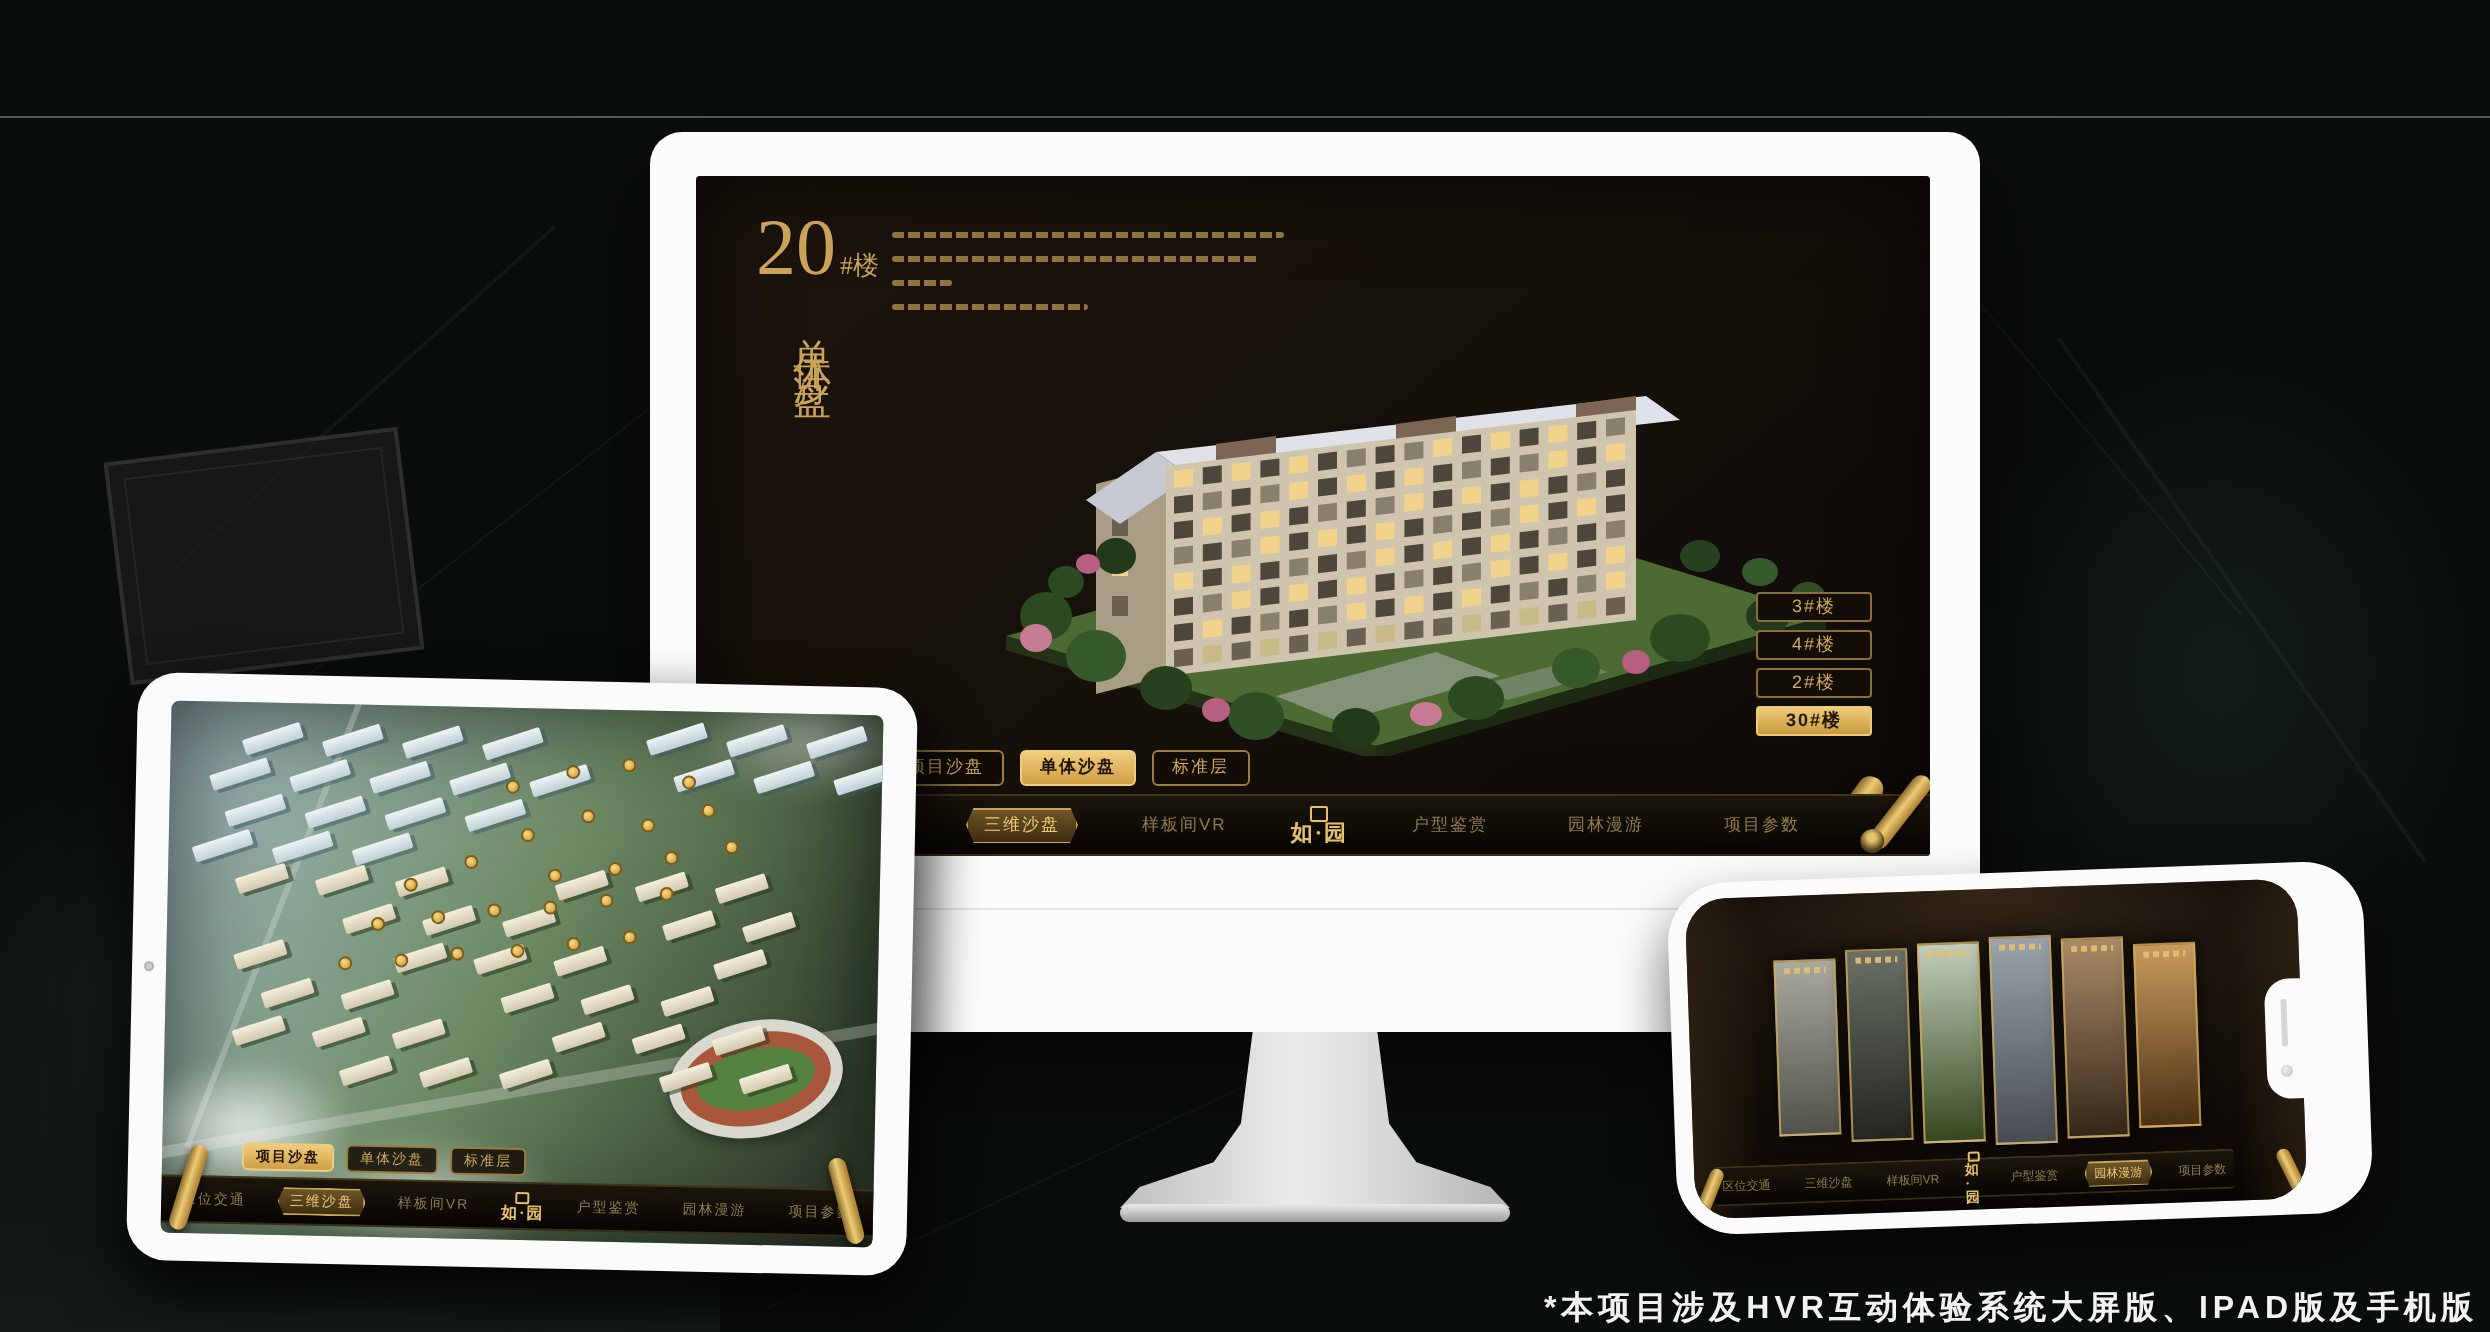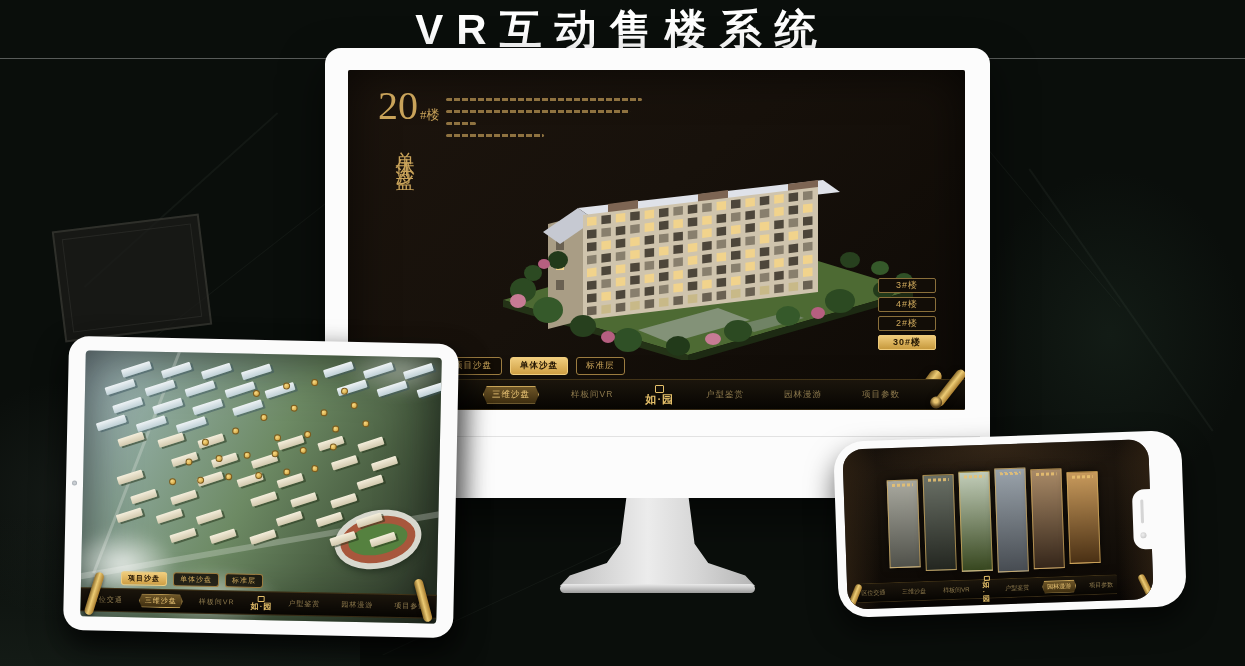--- a/index.html
+++ b/index.html
@@ -23,21 +23,21 @@
   
   .page-title{position:absolute;top:2px;left:0;width:100%;text-align:center;
               font-size:42px;font-weight:bold;color:#ffffff;letter-spacing:13px;}
   .title-rule{position:absolute;top:58px;left:0;width:100%;height:1px;
               background:rgba(255,255,255,0.32);}
 
   .footnote{position:absolute;right:6px;bottom:1px;font-size:16px;font-weight:bold;
             color:#f2f2f2;letter-spacing:2.5px;}
 
   
-  .monitor{position:absolute;left:325px;top:48px;width:665px;height:560px;}
+  .monitor{position:absolute;left:325px;top:66px;width:665px;height:560px;}
   .m-frame{position:absolute;left:0;top:0;width:665px;height:450px;background:#fcfcfc;
            border-radius:16px;box-shadow:0 20px 44px rgba(0,0,0,0.55);}
   .m-seam{position:absolute;left:10px;right:10px;top:388px;height:1px;background:rgba(0,0,0,0.10);}
   .m-screen{position:absolute;left:23px;top:22px;width:617px;height:340px;border-radius:2px;
             background:linear-gradient(140deg,#1c140d 0%,#17110b 45%,#0e0a06 100%);
             overflow:hidden;box-shadow:inset 0 0 46px rgba(0,0,0,0.65);}
   .m-stand{position:absolute;left:235px;top:450px;width:195px;height:88px;
            background:linear-gradient(90deg,#bfbfbf,#ececec 45%,#d6d6d6 70%,#b5b5b5);
            clip-path:polygon(34% 0,66% 0,69% 52%,76% 74%,95% 88%,100% 100%,0 100%,5% 88%,24% 74%,31% 52%);}
   .m-base{position:absolute;left:235px;top:536px;width:195px;height:9px;border-radius:5px;
@@ -157,21 +157,20 @@
   <div class="bg-line" style="left:1030px;top:60px;width:1px;height:280px;transform:rotate(-40deg);"></div>
   <div class="bg-line" style="left:1120px;top:140px;width:2px;height:320px;transform:rotate(-35deg);"></div>
   <div class="bg-line" style="left:500px;top:470px;width:1px;height:260px;transform:rotate(65deg);"></div>
   <div class="bg-plaque">
       <i></i>
     </div>
   <div class="bg-blob" style="left:-60px;top:380px;width:260px;height:240px;background:radial-gradient(closest-side,rgba(120,140,130,0.10),transparent);"></div>
   <div class="bg-bottom-glow"></div>
   <div class="bg-right-glow"></div>
 
-  <div class="page-title">VR互动售楼系统</div>
   <div class="title-rule"></div>
 
   <div class="monitor">
     <div class="m-frame">
       <div class="m-screen">
 
         <div class="m-title">
           <span class="num">20</span><span class="suf">#楼</span>
         </div>
         <div class="m-vtitle">单体沙盘</div>
@@ -569,13 +568,14 @@
         <div class="p-scroll left"></div>
         <div class="p-scroll right"></div>
       </div>
       <div class="p-notch">
         <div class="spk"></div>
         <div class="cam"></div>
       </div>
     </div>
   </div>
 
+  <div class="footnote">*本项目涉及HVR互动体验系统大屏版、IPAD版及手机版</div>
 </div>
 
 </body></html>

